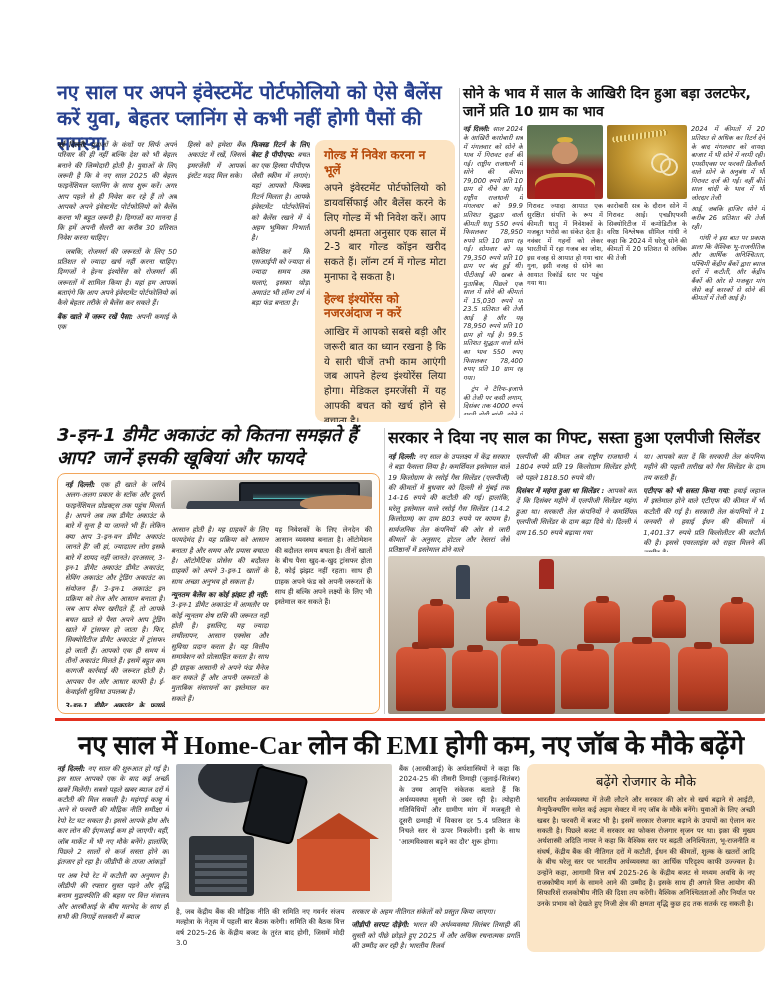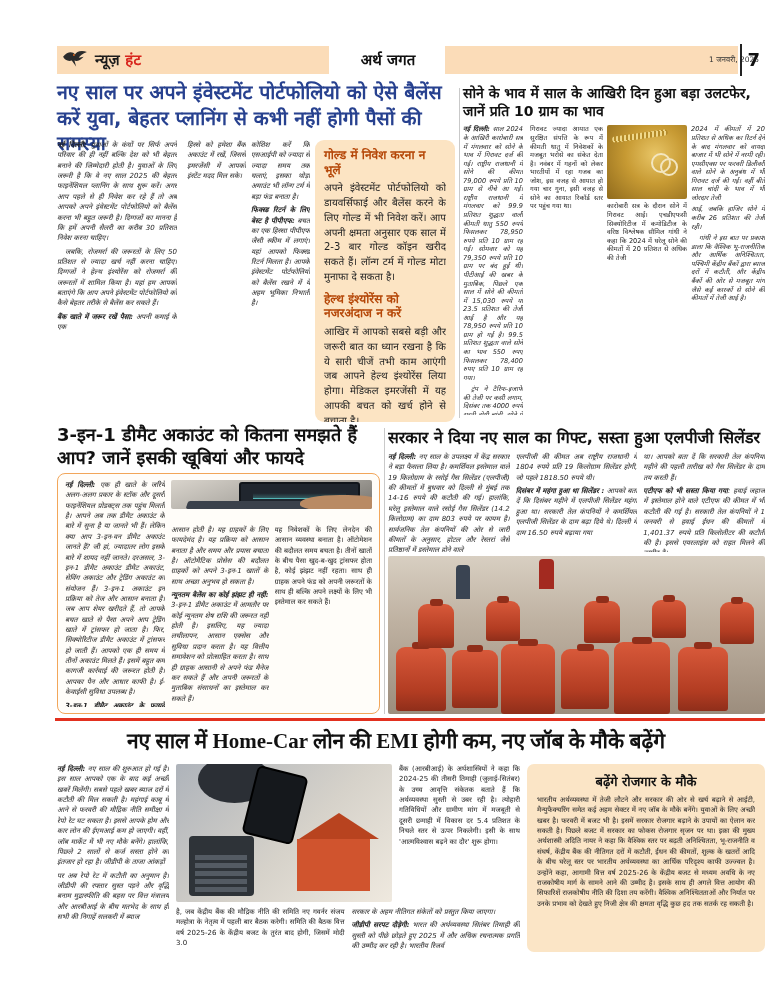--- a/index.html
+++ b/index.html
@@ -75,71 +75,57 @@
   .calc{position:absolute;left:6%;bottom:4%;width:30%;height:44%;background:#2e3338;border-radius:4px;}
   .calckeys{position:absolute;left:10%;bottom:8%;width:80%;height:60%;background:repeating-linear-gradient(0deg,#545b63 0 5px,#2e3338 5px 8px),repeating-linear-gradient(90deg,#545b63 0 8px,transparent 8px 11px);}
   .phone{position:absolute;left:34%;top:4%;width:22%;height:48%;background:#15181c;border-radius:6px;transform:rotate(14deg);border:2px solid #000;}
   .ehand{position:absolute;left:10%;top:-6%;width:34%;height:34%;background:#2b2f35;border-radius:50%;}
 
   
   .goldwrap{position:absolute;left:463px;top:84px;width:302px;}
   .goldhead{font-size:14px;line-height:1.3;font-weight:800;color:#111;margin-bottom:5px;}
   .goldbody{display:flex;gap:4px;height:290px;}
   .gc1{width:60px;}
-  .gc2{width:76px;display:flex;flex-direction:row;gap:3px;}
+  .gc2{width:76px;display:flex;flex-direction:column;gap:3px;}
   .gc3{width:80px;display:flex;flex-direction:column;gap:3px;}
   .gc4{flex:1;}
   .gimg{height:74px;}
 
   
-  .dmhead{position:absolute;left:57px;top:423px;width:330px;font-size:18px;line-height:1.3;font-weight:800;color:#111;}
+  .dmhead{position:absolute;left:57px;top:423px;width:330px;font-size:18px;line-height:1.3;font-weight:800;color:#111;font-style:italic;}
   .dmbox{position:absolute;left:57px;top:473px;width:323px;height:241px;border:1.5px solid #f2a65a;border-radius:8px;padding:6px 7px;box-sizing:border-box;display:flex;gap:6px;background:#fffdf9;}
   .dmc1{width:100px;}
   .dmright{flex:1;display:flex;flex-direction:column;gap:16px;justify-content:center;}
   .dmcols{display:flex;gap:6px;flex:1;}
   .dmcols .col{flex:1;}
 
   
   .lpghead{position:absolute;left:388px;top:426px;width:377px;font-size:16px;font-weight:800;color:#111;white-space:nowrap;overflow:hidden;}
   .lpgcols{position:absolute;left:388px;top:452px;width:377px;height:100px;display:flex;gap:6px;}
   .lpgcols .col{flex:1;}
 
   
   .redrule{position:absolute;left:55px;top:718px;width:710px;height:3px;background:#e2301f;}
-  .emihead{position:absolute;left:42px;top:726px;width:708px;text-align:center;font-family:"Liberation Serif","DejaVu Serif",serif;font-weight:700;font-size:21px;color:#111;}
+  .emihead{position:absolute;left:57px;top:726px;width:708px;text-align:center;font-family:"Liberation Serif","DejaVu Serif",serif;font-weight:700;font-size:26px;color:#111;}
   .emibody{position:absolute;left:57px;top:764px;width:708px;height:222px;display:flex;gap:7px;}
   .e1{width:112px;}
   .emid{flex:1;display:flex;flex-direction:column;gap:5px;}
   .erow1{display:flex;gap:7px;height:138px;}
   .erow1 .col{flex:1;}
   .erow2{display:flex;gap:7px;flex:1;}
   .erow2 .col{flex:1;}
   .ejobs{width:238px;}
   .jobsbox{height:188px;background:#fbe5c6;border-radius:7px;padding:8px 10px;box-sizing:border-box;overflow:hidden;}
-  .jobstitle{text-align:center;font-size:13px;font-weight:700;color:#111;margin:0 0 5px 0;}
+  .jobstitle{text-align:center;font-size:13px;font-weight:400;color:#111;margin:0 0 5px 0;}
 </style>
 </head>
 <body>
 
 <div class="page">
 
-  <div class="mast">
-    <div class="band band1"></div>
-    <div class="band band2"></div>
-    <div class="logo">
-      <svg viewBox="0 0 24 24" width="30" height="26">
-          <path d="M1 9 C5 4 10 4 12 7 C13 4 18 2.5 23 4.5 C19 6 16.5 8 15.5 10 L20 9 C17 12.5 13.5 13.5 11.5 12.5 L13 18 L9 12.5 C5.5 13.5 2.5 12 1 9 Z" fill="#2b2b2b"></path>
-          <circle cx="11" cy="7.4" r="0.9" fill="#d8641c"></circle>
-        </svg>
-    </div>
-    <div class="papername"><span>न्यूज़</span> <span class="red">हंट</span></div>
-    <div class="sectionlabel">अर्थ जगत</div>
-    <div class="mastdate">1 जनवरी, 2025</div>
-    <div class="pagenum">7</div>
-  </div>
 
   <div class="a1head">नए साल पर अपने इंवेस्टमेंट पोर्टफोलियो को ऐसे बैलेंस करें युवा, बेहतर प्लानिंग से कभी नहीं होगी पैसों की समस्या</div>
   <div class="a1body">
     <div class="col a1c1">
       <p><b class="dl">नई दिल्ली:</b> <span>युवाओं के कंधों पर सिर्फ अपने परिवार की ही नहीं बल्कि देश को भी बेहतर बनाने की जिम्मेदारी होती है। युवाओं के लिए जरूरी है कि वे नए साल 2025 की बेहतर फाइनेंशियल प्लानिंग के साथ शुरू करें। अगर आप पहले से ही निवेश कर रहे हैं तो अब आपको अपने इंवेस्टमेंट पोर्टफोलियो को बैलेंस करना भी बहुत जरूरी है। दिग्गजों का मानना है कि हमें अपनी सैलरी का करीब 30 प्रतिशत निवेश करना चाहिए।</span></p>
       <p class="ind">जबकि, रोजमर्रा की जरूरतों के लिए 50 प्रतिशत से ज्यादा खर्च नहीं करना चाहिए। दिग्गजों ने हेल्थ इंश्योरेंस को रोजमर्रा की जरूरतों में शामिल किया है। यहां हम आपको बताएंगे कि आप अपने इंवेस्टमेंट पोर्टफोलियो को कैसे बेहतर तरीके से बैलेंस कर सकते हैं।</p>
       <p><b class="sub">बैंक खाते में जरूर रखें पैसा:</b> <span>अपनी कमाई के एक</span></p>
     </div>
     <div class="a1mid">
       <div class="ph a1img">
@@ -148,22 +134,22 @@
         <div class="jar">
             <div class="jarlid"></div>
             <div class="coins"></div>
           </div>
       </div>
       <div class="a1midcols">
         <div class="col">
           <p>हिस्से को हमेशा बैंक अकाउंट में रखें, जिससे इमरजेंसी में आपको इंस्टेंट मदद मिल सके।</p>
         </div>
         <div class="col">
+          <p><b class="sub">फिक्स्ड रिटर्न के लिए बेस्ट है पीपीएफ:</b> <span>बचत का एक हिस्सा पीपीएफ जैसी स्कीम में लगाएं। यहां आपको फिक्स्ड रिटर्न मिलता है। आपके इंवेस्टमेंट पोर्टफोलियो को बैलेंस रखने में ये अहम भूमिका निभाती है।</span></p>
           <p>कोशिश करें कि एसआईपी को ज्यादा से ज्यादा समय तक चलाएं, इसका थोड़ा अमाउंट भी लॉन्ग टर्म में बड़ा फंड बनाता है।</p>
-          <p><b class="sub">फिक्स्ड रिटर्न के लिए बेस्ट है पीपीएफ:</b> <span>बचत का एक हिस्सा पीपीएफ जैसी स्कीम में लगाएं। यहां आपको फिक्स्ड रिटर्न मिलता है। आपके इंवेस्टमेंट पोर्टफोलियो को बैलेंस रखने में ये अहम भूमिका निभाती है।</span></p>
         </div>
       </div>
     </div>
     <div class="a1box">
       <div class="boxh">गोल्ड में निवेश करना न भूलें</div>
       <div class="col">अपने इंवेस्टमेंट पोर्टफोलियो को डायवर्सिफाई और बैलेंस करने के लिए गोल्ड में भी निवेश करें। आप अपनी क्षमता अनुसार एक साल में 2-3 बार गोल्ड कॉइन खरीद सकते हैं। लॉन्ग टर्म में गोल्ड मोटा मुनाफा दे सकता है।</div>
       <div class="boxh boxh2">हेल्थ इंश्योरेंस को नजरअंदाज न करें</div>
       <div class="col">आखिर में आपको सबसे बड़ी और जरूरी बात का ध्यान रखना है कि ये सारी चीजें तभी काम आएंगी जब आपने हेल्थ इंश्योरेंस लिया होगा। मेडिकल इमरजेंसी में यह आपकी बचत को खर्च होने से बचाता है।</div>
     </div>
   </div>

